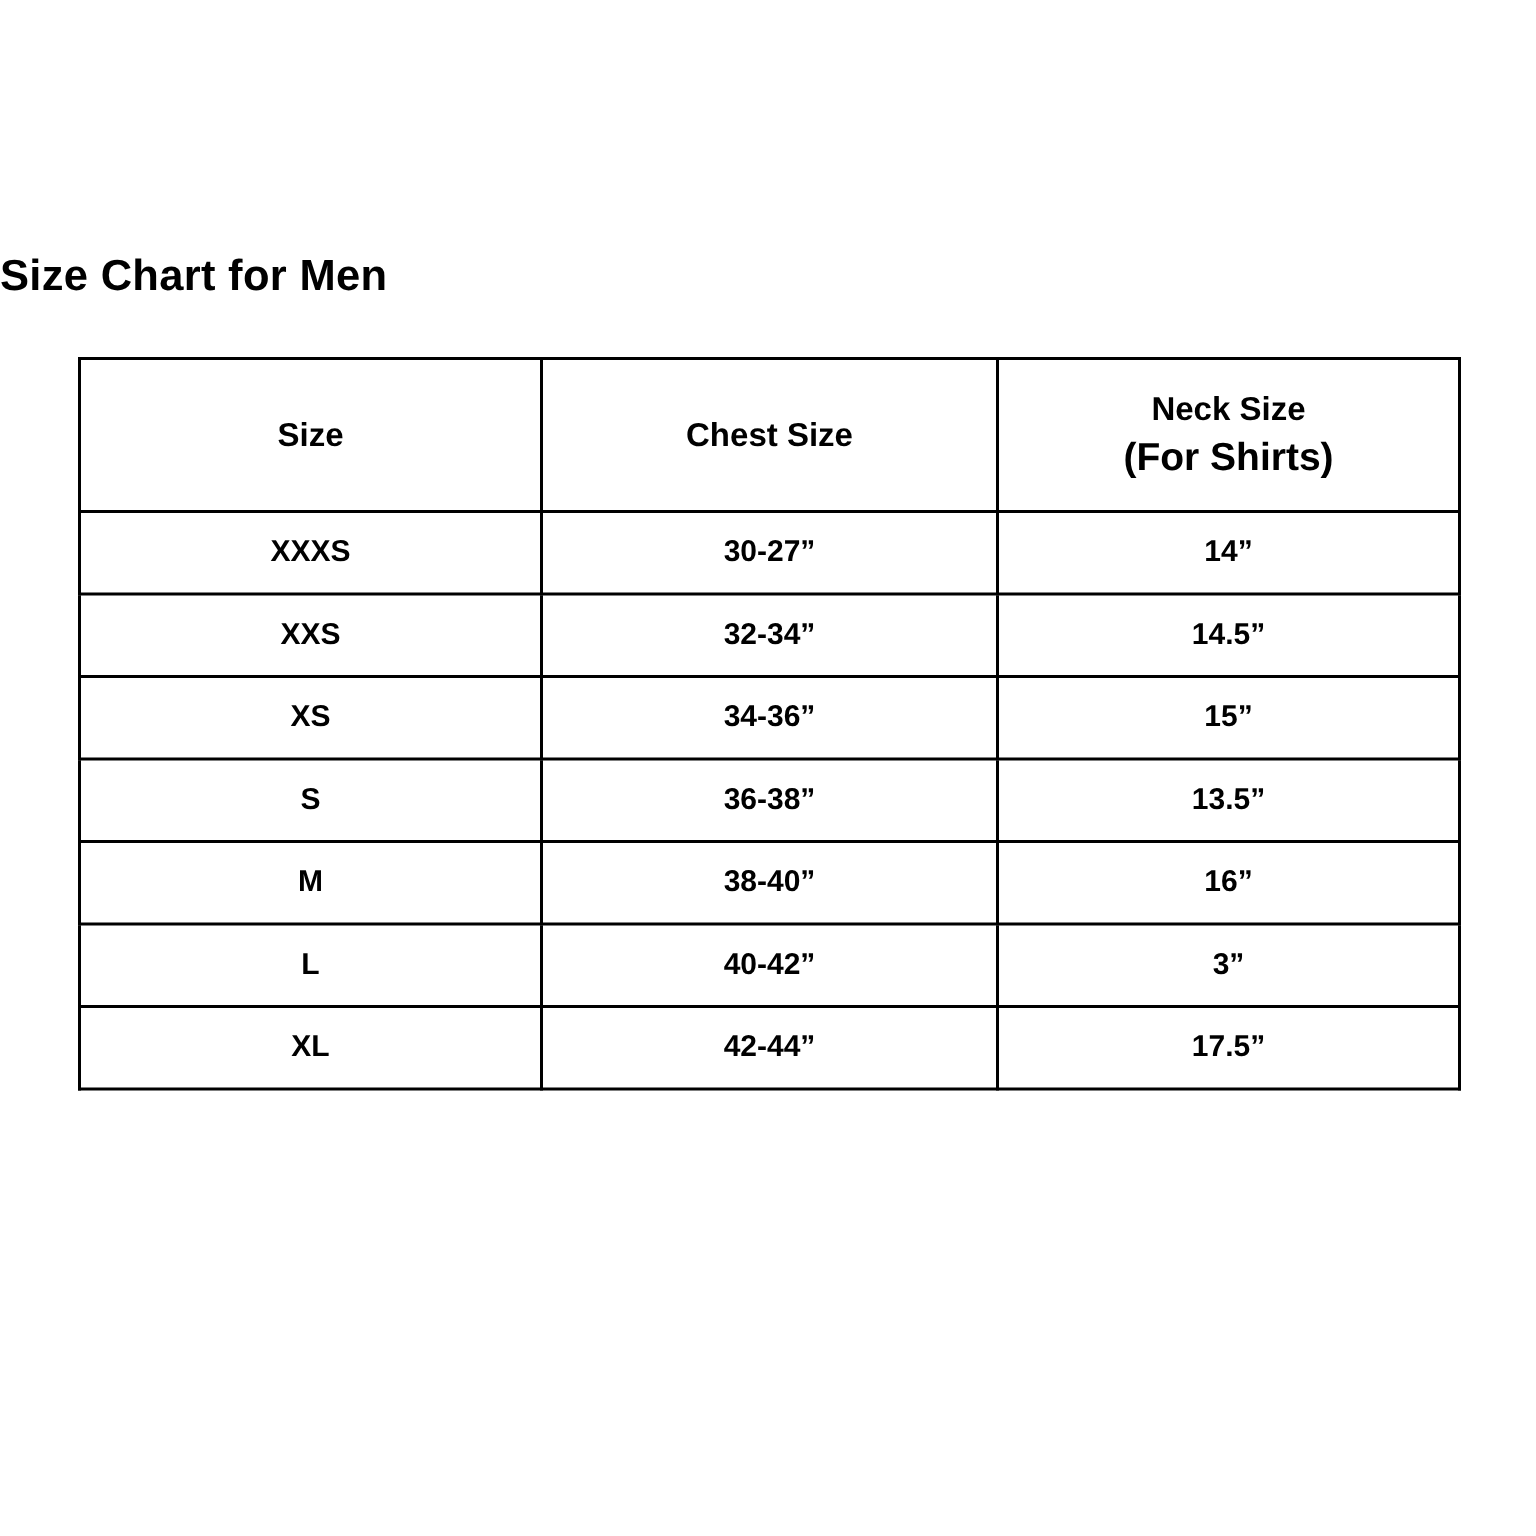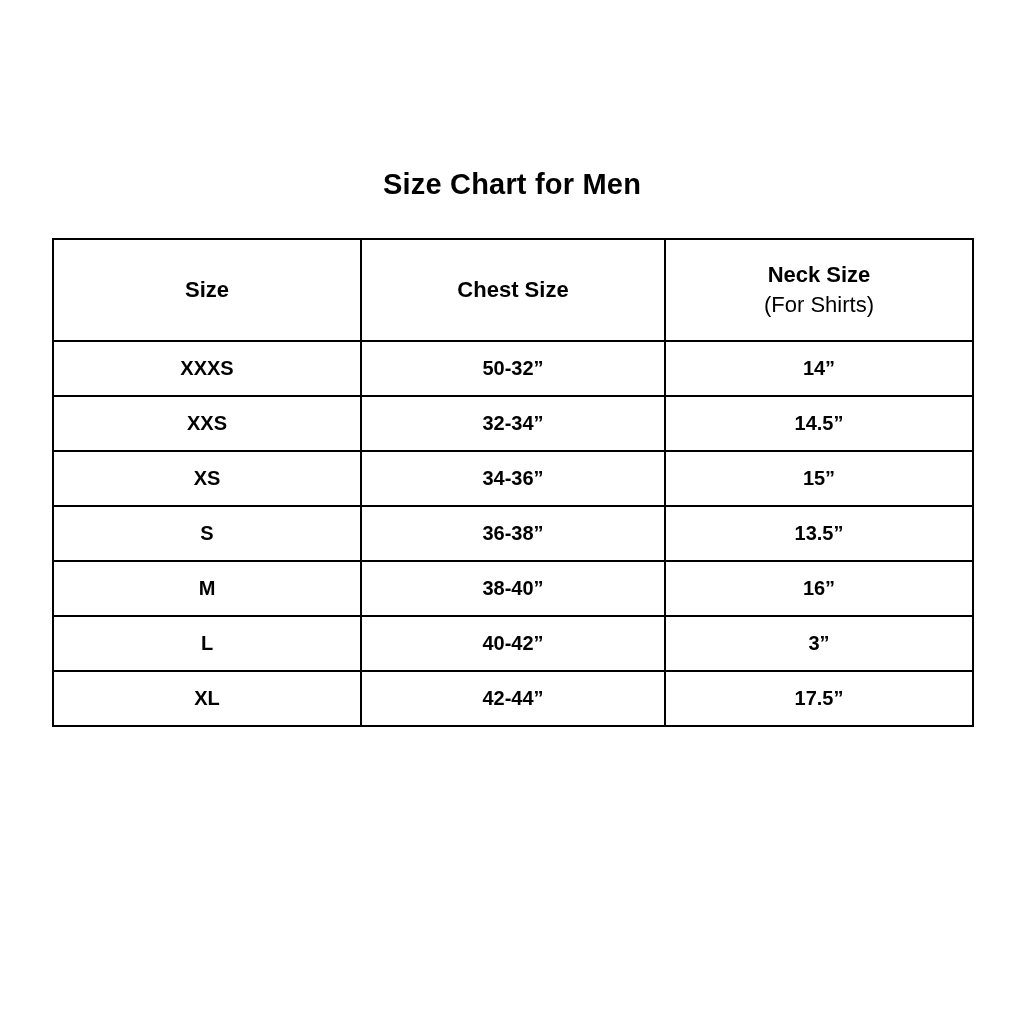--- a/index.html
+++ b/index.html
@@ -18,21 +18,20 @@
     position: relative;
     width: 1024px;
     height: 1024px;
     box-sizing: border-box;
   }
   .title {
     position: absolute;
     top: 168px;
     left: 0;
     width: 1024px;
-    text-align: center;
     font-size: 29px;
     font-weight: bold;
     letter-spacing: 0.2px;
     color: #000000;
   }
   .table-wrap {
     position: absolute;
     top: 238px;
     left: 52px;
     width: 812px;
@@ -54,22 +53,22 @@
   col.c2 { width: 304px; }
   col.c3 { width: 308px; }
 
   thead th {
     height: 100px;
     font-size: 22px;
     line-height: 1.35;
   }
   thead th .sub {
     display: block;
-    font-size: 22px;
-    font-weight: normal;
+    font-size: 26px;
+    font-weight: bold;
   }
   tbody td {
     height: 53px;
     font-size: 20px;
   }
   tbody td.size-cell {
     font-size: 20px;
     margin-left: 46px;
   }
 </style>
@@ -97,21 +96,21 @@
           </th>
           <th>
             <span>Neck Size</span>
             <span class="sub">(For Shirts)</span>
           </th>
         </tr>
       </thead>
       <tbody>
         <tr>
           <td class="size-cell">XXXS</td>
-          <td>50-32”</td>
+          <td>30-27”</td>
           <td>14”</td>
         </tr>
         <tr>
           <td class="size-cell">XXS</td>
           <td>32-34”</td>
           <td>14.5”</td>
         </tr>
         <tr>
           <td class="size-cell">XS</td>
           <td>34-36”</td>

